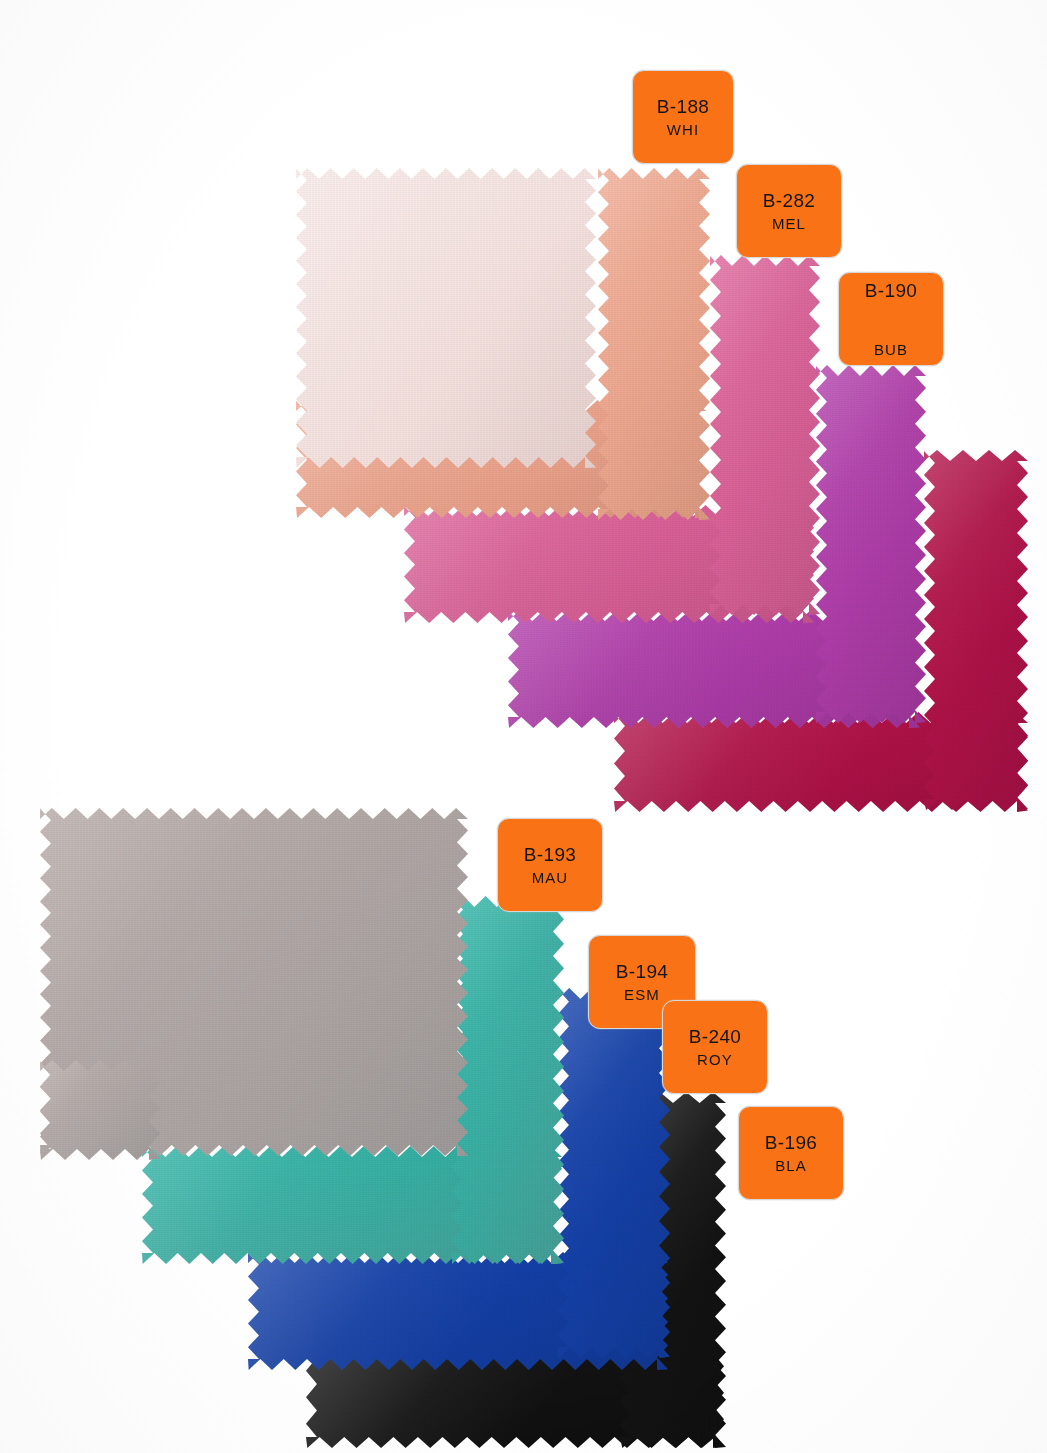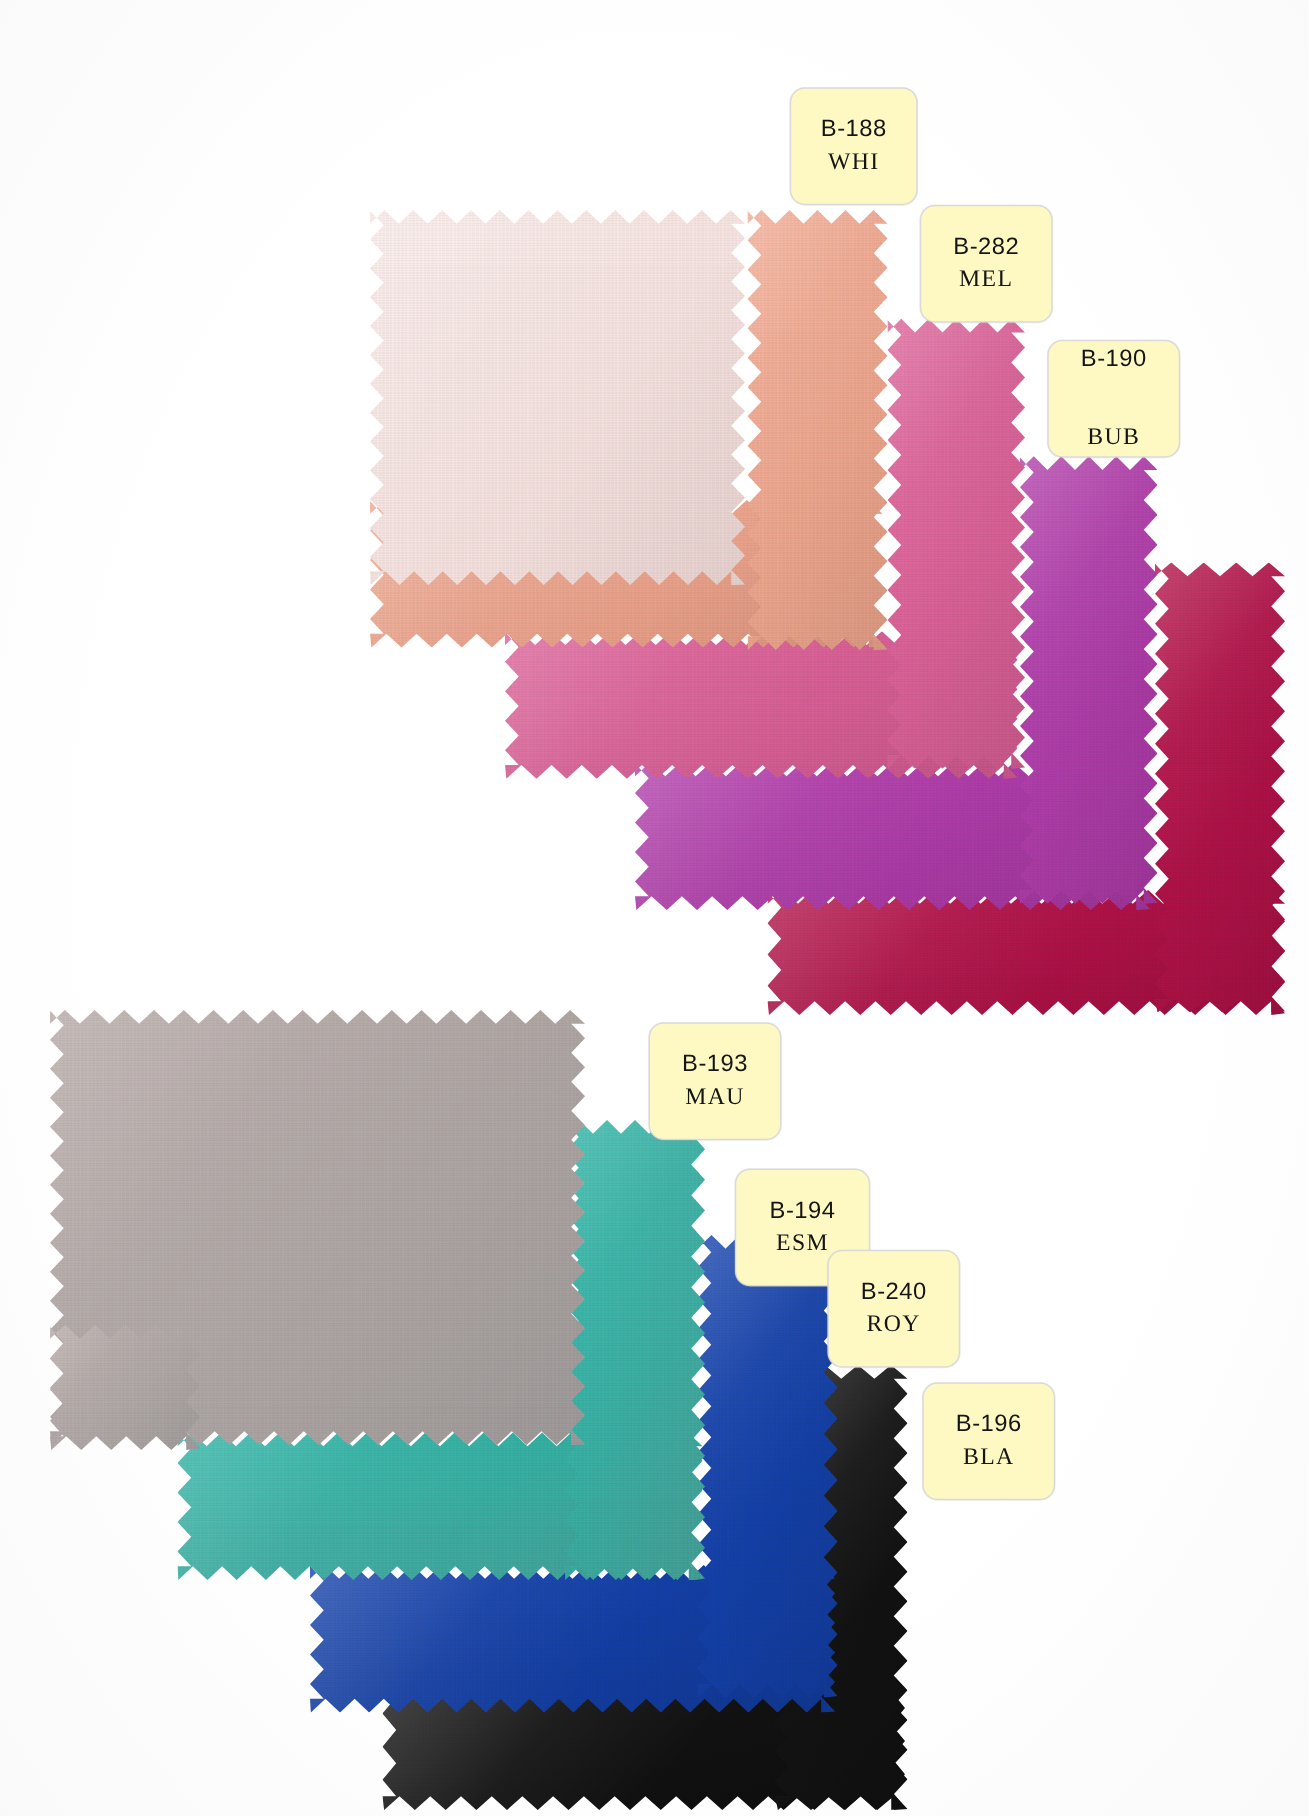--- a/index.html
+++ b/index.html
@@ -31,30 +31,30 @@
   }
   .sheen{
     position:absolute;left:0;top:0;width:100%;height:100%;
     pointer-events:none;
     background:linear-gradient(128deg, rgba(255,255,255,0.22) 0%, rgba(255,255,255,0.05) 32%, rgba(0,0,0,0.0) 58%, rgba(0,0,0,0.055) 100%);
   }
 
   
   .tag{
     position:absolute;
-    background:#fef9c3;
+    background:#f97316;
     border:1px solid #d9d9d9;
     border-radius:12px;
     box-shadow:0 0 0 0.5px rgba(190,190,190,.35);
     display:flex;flex-direction:column;
     align-items:center;justify-content:center;
     color:#151515;
   }
   .tag .code{font-size:19px;letter-spacing:.4px;line-height:1.35;white-space:nowrap;}
-  .tag .abbr{font-size:19px;letter-spacing:1.1px;line-height:1.35;white-space:nowrap;font-family:Liberation Serif, serif;}
+  .tag .abbr{font-size:15px;letter-spacing:1.1px;line-height:1.35;white-space:nowrap;}
 
   .scanblur{
     position:absolute;left:0;top:0;width:1047px;height:1453px;
     pointer-events:none;
     background:radial-gradient(ellipse at 50% 48%, rgba(255,255,255,0) 60%, rgba(246,244,244,.5) 100%);
   }
 </style>
 </head>
 <body>
 
@@ -322,21 +322,21 @@
                 <stop offset="0%" stop-color="#b8aba8"></stop>
                 <stop offset="100%" stop-color="#aaa5a4"></stop>
               </linearGradient>
             </defs>
             <polygon points="0.0,11.0 12.0,0.0 24.0,11.0 36.0,0.0 48.0,11.0 60.0,0.0 72.0,11.0 84.0,0.0 96.0,11.0 108.0,0.0 120.0,11.0 109.0,11.0 120.0,23.5 109.0,36.0 120.0,48.5 109.0,61.0 120.0,73.5 109.0,86.0 120.0,98.5 109.0,100.0 109.0,89.0 97.0,100.0 85.0,89.0 73.0,100.0 61.0,89.0 49.0,100.0 37.0,89.0 25.0,100.0 13.0,89.0 1.0,100.0 0.0,89.0 11.0,89.0 0.0,76.5 11.0,64.0 0.0,51.5 11.0,39.0 0.0,26.5 11.0,14.0 0.0,1.5" fill="url(#g_swatchmaulower)"></polygon>
           </svg>
         </div>
         <div class="sheen" style="clip-path: polygon(0px 11px, 12px 0px, 24px 11px, 36px 0px, 48px 11px, 60px 0px, 72px 11px, 84px 0px, 96px 11px, 108px 0px, 120px 11px, 109px 11px, 120px 23.5px, 109px 36px, 120px 48.5px, 109px 61px, 120px 73.5px, 109px 86px, 120px 98.5px, 109px 100px, 109px 89px, 97px 100px, 85px 89px, 73px 100px, 61px 89px, 49px 100px, 37px 89px, 25px 100px, 13px 89px, 1px 100px, 0px 89px, 11px 89px, 0px 76.5px, 11px 64px, 0px 51.5px, 11px 39px, 0px 26.5px, 11px 14px, 0px 1.5px);"></div>
         <div class="weave" style="clip-path: polygon(0px 11px, 12px 0px, 24px 11px, 36px 0px, 48px 11px, 60px 0px, 72px 11px, 84px 0px, 96px 11px, 108px 0px, 120px 11px, 109px 11px, 120px 23.5px, 109px 36px, 120px 48.5px, 109px 61px, 120px 73.5px, 109px 86px, 120px 98.5px, 109px 100px, 109px 89px, 97px 100px, 85px 89px, 73px 100px, 61px 89px, 49px 100px, 37px 89px, 25px 100px, 13px 89px, 1px 100px, 0px 89px, 11px 89px, 0px 76.5px, 11px 64px, 0px 51.5px, 11px 39px, 0px 26.5px, 11px 14px, 0px 1.5px);"></div>
       </div>
-      <div class="tag" style="left: 519px; top: 818px; width: 104px; height: 92px; z-index: 400;">
+      <div class="tag" style="left: 497px; top: 818px; width: 104px; height: 92px; z-index: 400;">
         <div class="code">B-193</div>
         <div class="abbr">MAU</div>
       </div>
       <div class="tag" style="left: 588px; top: 900px; width: 106px; height: 92px; z-index: 400; margin-top: 35px;">
         <div class="code">B-194</div>
         <div class="abbr">ESM</div>
       </div>
       <div class="tag" style="left: 662px; top: 1000px; width: 104px; height: 92px; z-index: 400;">
         <div class="code">B-240</div>
         <div class="abbr">ROY</div>

